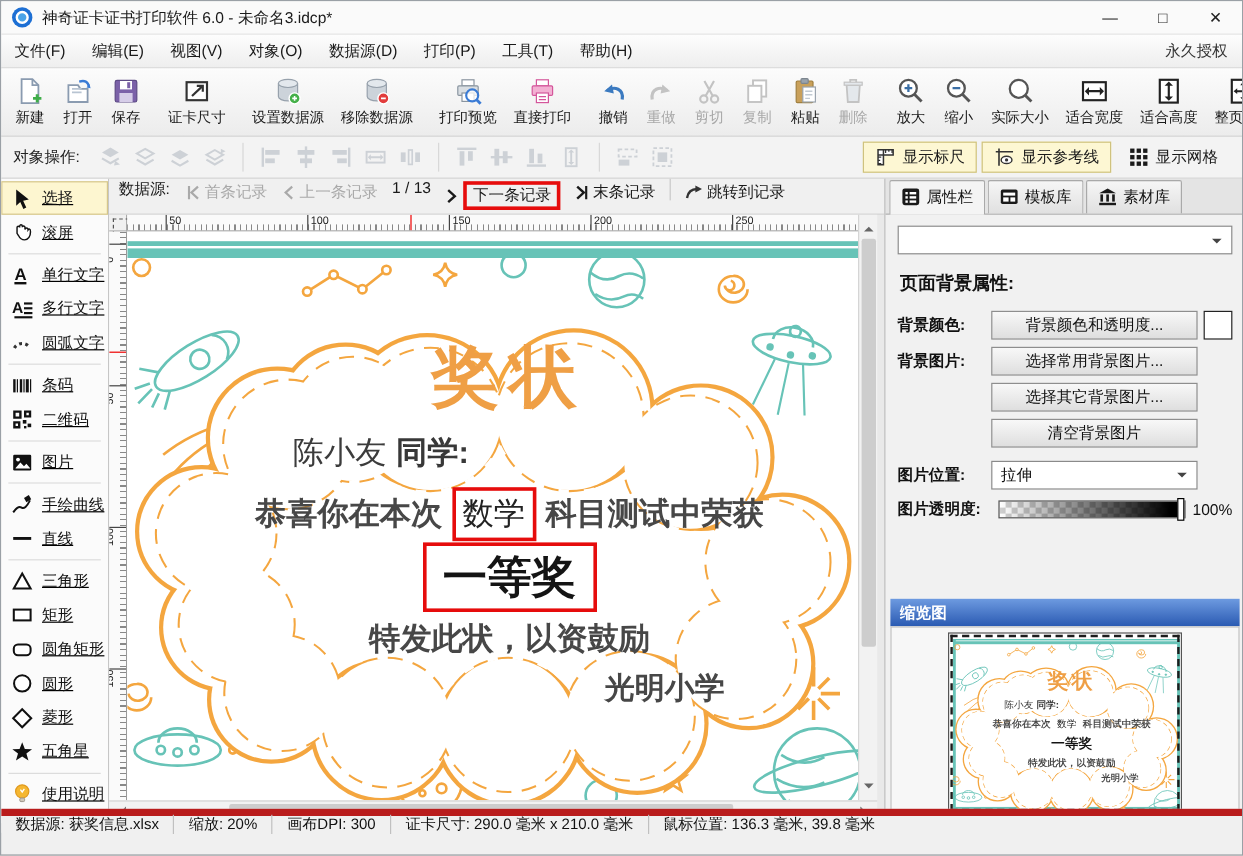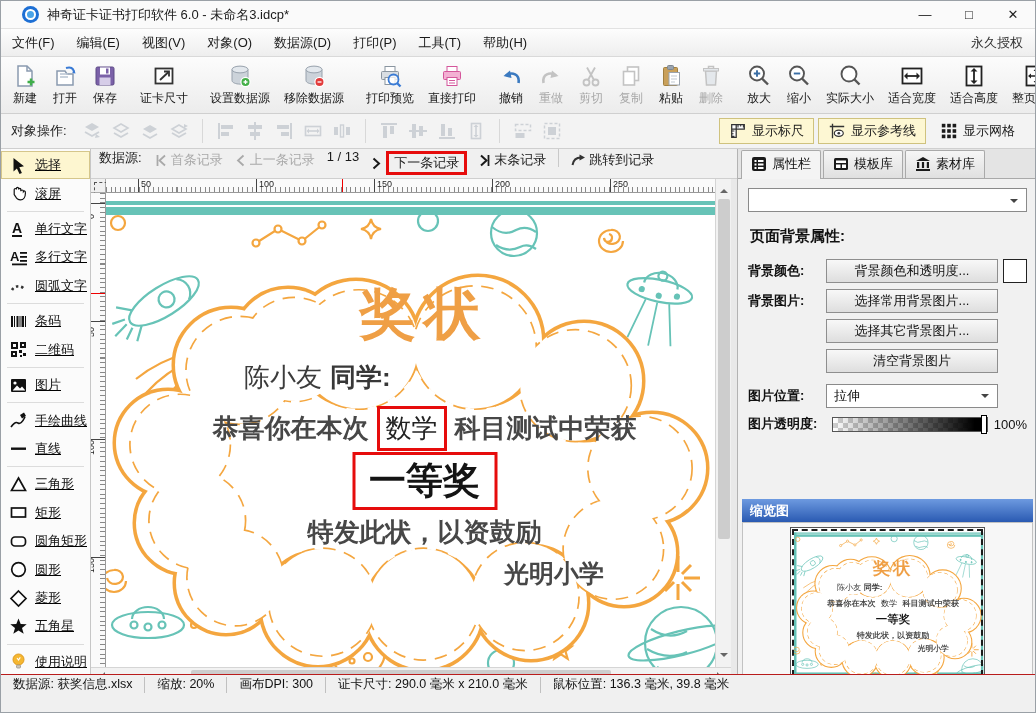--- a/index.html
+++ b/index.html
@@ -1,20 +1,20 @@
 <!DOCTYPE html>
 <html><head>
 <meta charset="utf-8">
 <style>
   * { margin:0; padding:0; box-sizing:border-box; font-family:"Liberation Sans",sans-serif; }
   body { background:#888; }
   .app { position:relative; width:1036px; height:713px; background:#f0f0f0; border:1px solid #9aa0a6; overflow:hidden; }
 
   
-  .titlebar { position:absolute; left:0; top:0; width:100%; height:28px; background:#fafafa; border-bottom:1px solid #e2e2e2; display:flex; align-items:center;padding-left:12px; }
+  .titlebar { position:absolute; left:0; top:0; width:100%; height:28px; background:#fafafa; border-bottom:1px solid #e2e2e2; display:flex; align-items:center; }
   .app-logo { width:17px; height:17px; border-radius:50%; background:#1d6fd4; margin:0 8px 0 9px; position:relative; }
   .app-logo::after { content:""; position:absolute; inset:3px; border:2px solid #fff; border-radius:50%; background:#4aa3e8; }
   .win-title { font-size:13px; color:#1a1a1a; }
   .win-controls { margin-left:auto; display:flex; height:100%; }
   .win-btn { width:44px; height:100%; display:flex; align-items:center; justify-content:center; font-size:13px; color:#222; cursor:pointer; }
 
   
   .menubar { position:absolute; left:0; top:28px; width:100%; height:28px; background:linear-gradient(#fdfdfd,#eeeeee); border-bottom:1px solid #d9d9d9; display:flex; align-items:center; font-size:13px; color:#1a1a1a; }
   .menu-item { padding:4px 11px; cursor:pointer; }
   .license { margin-left:auto; padding-right:12px; color:#333; }
@@ -120,21 +120,21 @@
   .thumb-header { position:absolute; left:4px; right:4px; top:320px; height:23px; background:linear-gradient(#6d9ae0,#2a5ab2); color:#fff; font-size:13px; font-weight:700; display:flex; align-items:center; padding-left:8px; }
   .thumb-area { position:absolute; left:4px; right:4px; top:343px; bottom:3px; background:#f7f7f7; border:1px solid #c2c2c2; display:flex; align-items:center; justify-content:center; }
   .thumb-slot { position:relative; width:195px; height:151px; background:#fff; border:1px solid #555; overflow:hidden; }
   .thumb-slot::after { content:""; position:absolute; inset:1px; border:2px dashed #1c1c1c; pointer-events:none; }
   .thumb-clone { position:absolute !important; left:3px !important; top:2px !important; transform:scale(0.311); transform-origin:0 0; }
   .thumb-clone .anno { border-color:transparent; }
   .teal-edge { display:none; }
   .thumb-clone .teal-edge { display:inline; }
 
   
-  .statusbar { position:absolute; left:0; top:673px; width:100%; height:20px; background:#f0f0f0; border-top:1px solid #b91c1c; display:flex; align-items:center; font-size:12.5px; color:#111; }
+  .statusbar { position:absolute; left:0; top:673px; width:100%; height:20px; background:#f0f0f0; border-top:6px solid #b91c1c; display:flex; align-items:center; font-size:12.5px; color:#111; }
   .st-seg { padding:0 12px; white-space:nowrap; }
   .st-div { width:1px; height:16px; background:#c0c0c0; }
 </style>
 </head>
 <body>
 
 <div class="app">
 
   <div class="titlebar">
     <div class="app-logo"></div>

